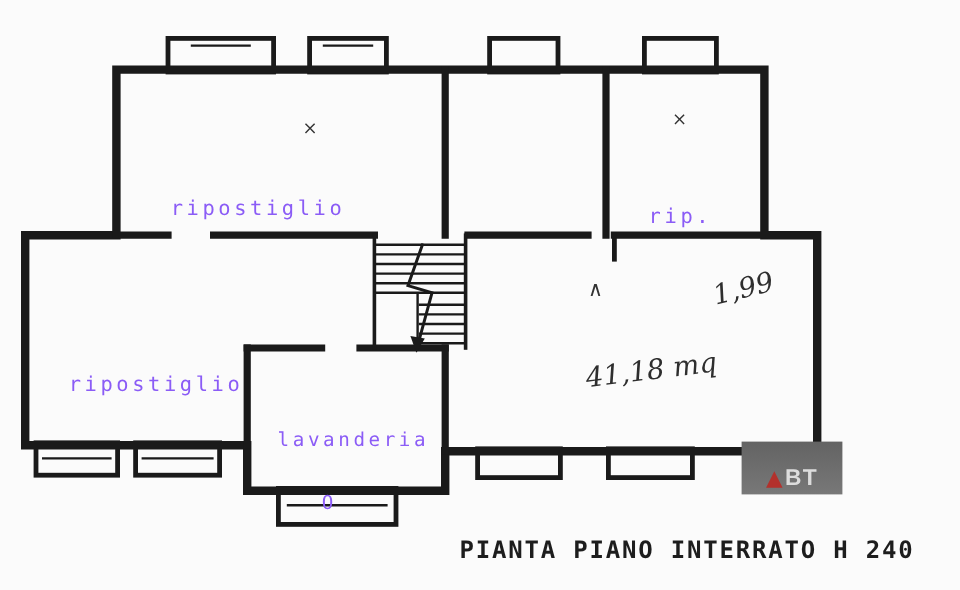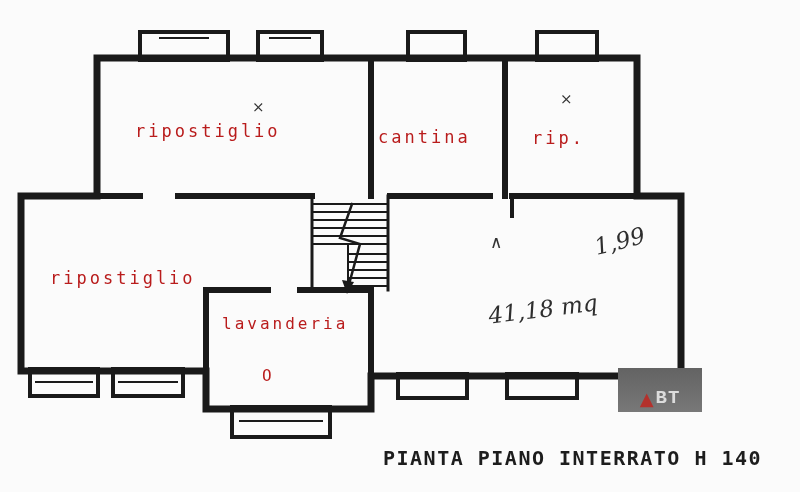--- a/index.html
+++ b/index.html
@@ -7,25 +7,26 @@
     position:relative;
     width:800px;height:492px;
     background:#fbfbfb;
     overflow:hidden;
     font-family:"DejaVu Sans Mono", monospace;
     color:#1f1f1f;
   }
   .plan-svg{position:absolute;left:0;top:0;}
   .label{
     position:absolute;
-    text-align:left;
+    text-align:center;
     font-size:17px;
     letter-spacing:3px;
-    color:#b91c1c;
+    color:#8b5cf6;
     white-space:nowrap;
+    margin-top:43px;
   }
   .label.small{font-size:16px;}
   .mark{
     position:absolute;
     font-size:15px;
     color:#333;
     font-family:"DejaVu Serif", serif;
   }
   .handnote{
     position:absolute;
@@ -63,21 +64,21 @@
     font-size:18px;
     line-height:20px;
     font-family:"DejaVu Sans", sans-serif;
   }
   .logo .lt{
     color:#dcdcdc;
     font-size:19px;
     font-weight:bold;
     line-height:21px;
     letter-spacing:1px;
-    font-family:Liberation Mono, monospace;
+    font-family:Liberation Sans, sans-serif;
   }
 </style>
 </head>
 <body>
 
 <div class="page">
 
   <svg class="plan-svg" width="800" height="492" viewBox="0 0 800 492">
     <g stroke="#1a1a1a" fill="none" stroke-linecap="square">
 
@@ -133,33 +134,32 @@
           <path d="M350,278 H386"></path>
           <path d="M350,286 H386"></path>
         </g>
         <path d="M352,204 L340,238 L360,244 L348,288" stroke-width="2.5"></path>
         <polygon points="342,280 354,282 347,294" fill="#1a1a1a" stroke="none"></polygon>
       </g>
     </g>
   </svg>
 
   <div class="label" style="left:135px;top:121px;width:160px;">ripostiglio</div>
-  <div class="label" style="left:378px;top:127px;width:115px;">cantina</div>
   <div class="label" style="left:532px;top:128px;width:70px;">rip.</div>
   <div class="label" style="left:50px;top:268px;width:160px;">ripostiglio</div>
   <div class="label small" style="left:222px;top:314px;width:145px;">lavanderia</div>
 
   <div class="label small" style="left:262px;top:366px;width:22px;letter-spacing:0;">O</div>
   <div class="mark" style="left:252px;top:98px;">×</div>
   <div class="mark" style="left:560px;top:90px;">×</div>
   <div class="mark" style="left:490px;top:232px;font-size:17px;">∧</div>
 
   <div class="handnote note1" style="left:594px;top:228px;">1,99</div>
   <div class="handnote note2" style="left:488px;top:296px;">41,18 mq</div>
 
-  <div class="drawing-title">PIANTA PIANO INTERRATO H 140</div>
+  <div class="drawing-title">PIANTA PIANO INTERRATO H 240</div>
 
   <div class="logo">
     <span class="tri">▲</span>
     <span class="lt">BT</span>
   </div>
 
 </div>
 
 </body></html>

